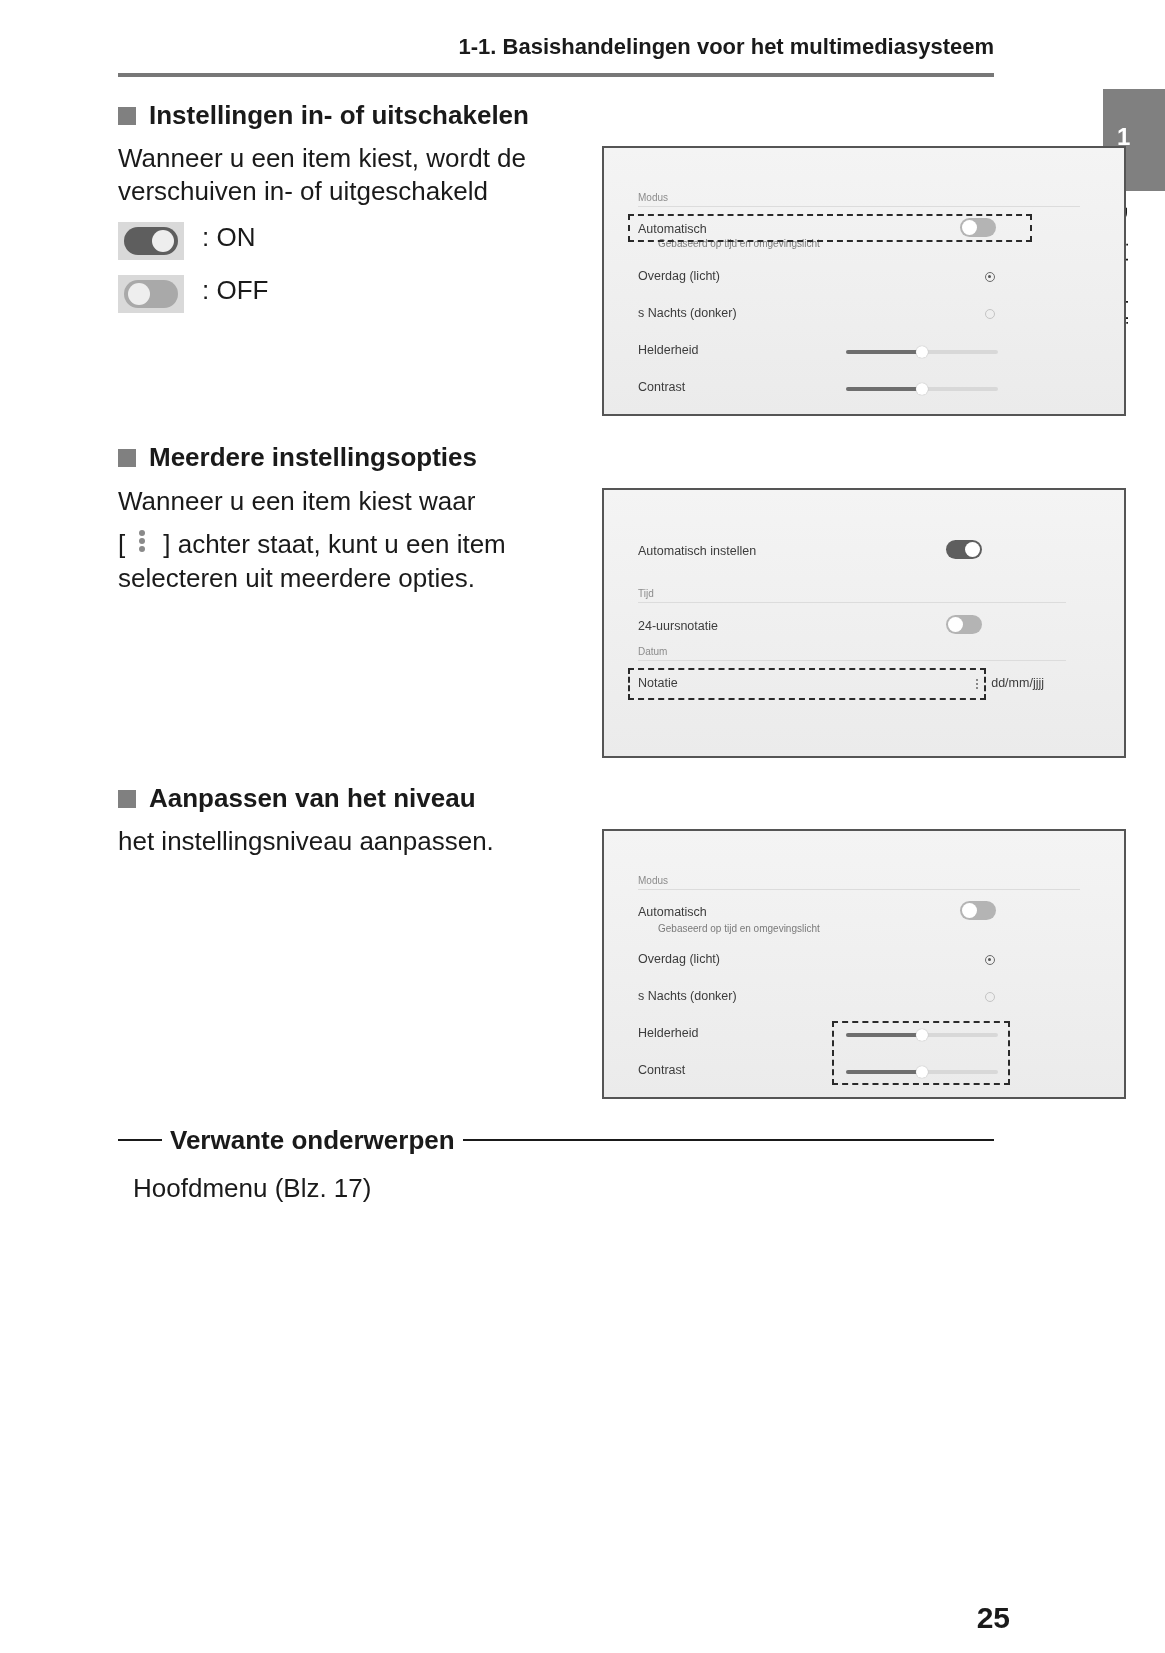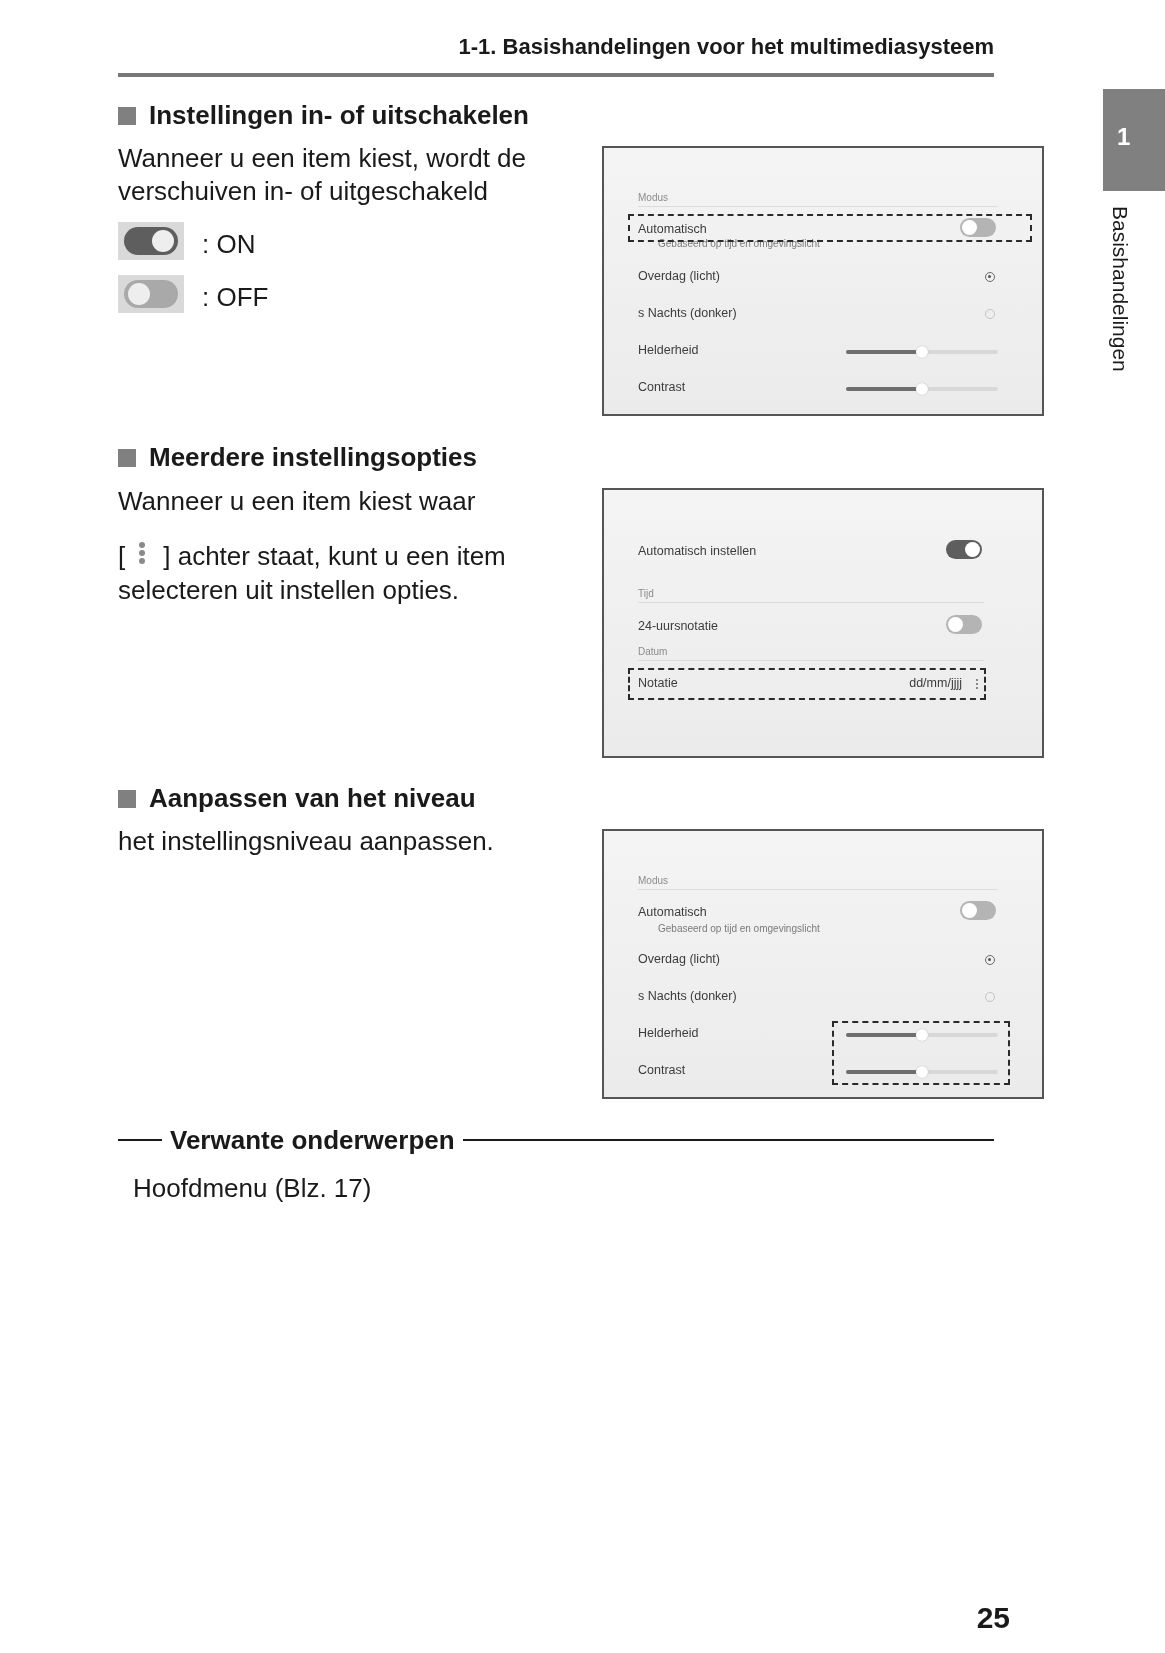--- a/index.html
+++ b/index.html
@@ -10,35 +10,35 @@
 
   .side-tab { position:absolute; left:1103px; top:89px; width:62px; height:102px; background:#808080; }
   .side-tab-num { position:absolute; left:14px; top:34px; font-size:24px; font-weight:bold; color:#ffffff; }
   .side-label { position:absolute; left:1108px; top:206px; font-size:21px; color:#1a1a1a; writing-mode:vertical-rl; white-space:nowrap; }
 
   .section-heading { position:absolute; left:118px; font-size:26px; font-weight:bold; color:#1a1a1a; white-space:nowrap; display:flex; align-items:center; }
   .sq { display:inline-block; width:18px; height:18px; background:#808080; margin-right:13px; }
 
   .para { position:absolute; left:118px; font-size:26px; line-height:33px; color:#1a1a1a; }
 
-  .legend-row { position:absolute; left:118px; display:flex; align-items:flex-end; }
+  .legend-row { position:absolute; left:118px; display:flex; align-items:flex-start; }
   .legend-swatch { width:66px; height:38px; background:#d9d9d9; display:flex; align-items:center; justify-content:center; }
   .legend-text { font-size:26px; margin-left:18px; color:#1a1a1a; }
 
   .sw { position:relative; width:54px; height:28px; border-radius:14px; }
   .sw.on { background:#5e5e5e; }
   .sw.off { background:#a9a9a9; }
   .sw .knob { position:absolute; top:3px; width:22px; height:22px; border-radius:50%; background:#eeeeee; }
   .sw.on .knob { right:4px; }
   .sw.off .knob { left:4px; }
 
   .kebab-inline { display:inline-flex; flex-direction:column; align-items:center; justify-content:center; vertical-align:top; margin:0 18px 0 14px; height:28px; }
   .kebab-inline span { width:6px; height:6px; border-radius:50%; background:#8a8a8a; margin:1px 0; }
 
-  .screen { position:absolute; left:602px; width:442px; border:2px solid #555; background:linear-gradient(180deg,#f4f4f4 0%,#ebebeb 100%); box-sizing:border-box; }
+  .screen { position:absolute; left:602px; width:524px; border:2px solid #555; background:linear-gradient(180deg,#f4f4f4 0%,#ebebeb 100%); box-sizing:border-box; }
   .scr-cat { position:absolute; left:34px; font-size:10px; color:#8c8c8c; }
   .scr-div { position:absolute; left:34px; right:44px; height:1px; background:#dcdcdc; }
   .scr-label { position:absolute; left:34px; font-size:12.5px; color:#3c3c3c; white-space:nowrap; }
   .scr-sub { position:absolute; left:34px; font-size:10px; color:#7a7a7a; white-space:nowrap;margin-left:20px; }
   .scr-value { position:absolute; font-size:12.5px; color:#3c3c3c; }
 
   .mini-sw { position:absolute; width:36px; height:19px; border-radius:10px; }
   .mini-sw.on { background:#5e5e5e; }
   .mini-sw.off { background:#b4b4b4; }
   .mini-sw .knob { position:absolute; top:2px; width:15px; height:15px; border-radius:50%; background:#ffffff; }
@@ -130,28 +130,28 @@
     <div class="slider-thumb" style="left:70px;"></div>
   </div>
 </div>
 
 <div class="section-heading" style="top:442px;">
   <span class="sq"></span>
   <span>Meerdere instellingsopties</span>
 </div>
 <div class="para" style="top:484px; line-height:34px;">
   <div>Wanneer u een item kiest waar</div>
-  <div style="margin-top:21px;">
+  <div style="margin-top:9px;">
     <span>[</span><span class="kebab-inline">
         <span></span>
         <span></span>
         <span></span>
       </span><span>] achter staat, kunt u een item</span>
   </div>
-  <div>selecteren uit instellen opties.</div>
+  <div>selecteren uit meerdere opties.</div>
 </div>
 
 <div class="screen" style="top:488px; height:270px;">
   <div class="scr-label" style="top:54px;">Automatisch instellen</div>
   <div class="mini-sw on" style="left:342px; top:50px;">
       <div class="knob"></div>
     </div>
 
   <div class="scr-cat" style="top:98px;">Tijd</div>
   <div class="scr-div" style="top:112px; right:58px;"></div>

